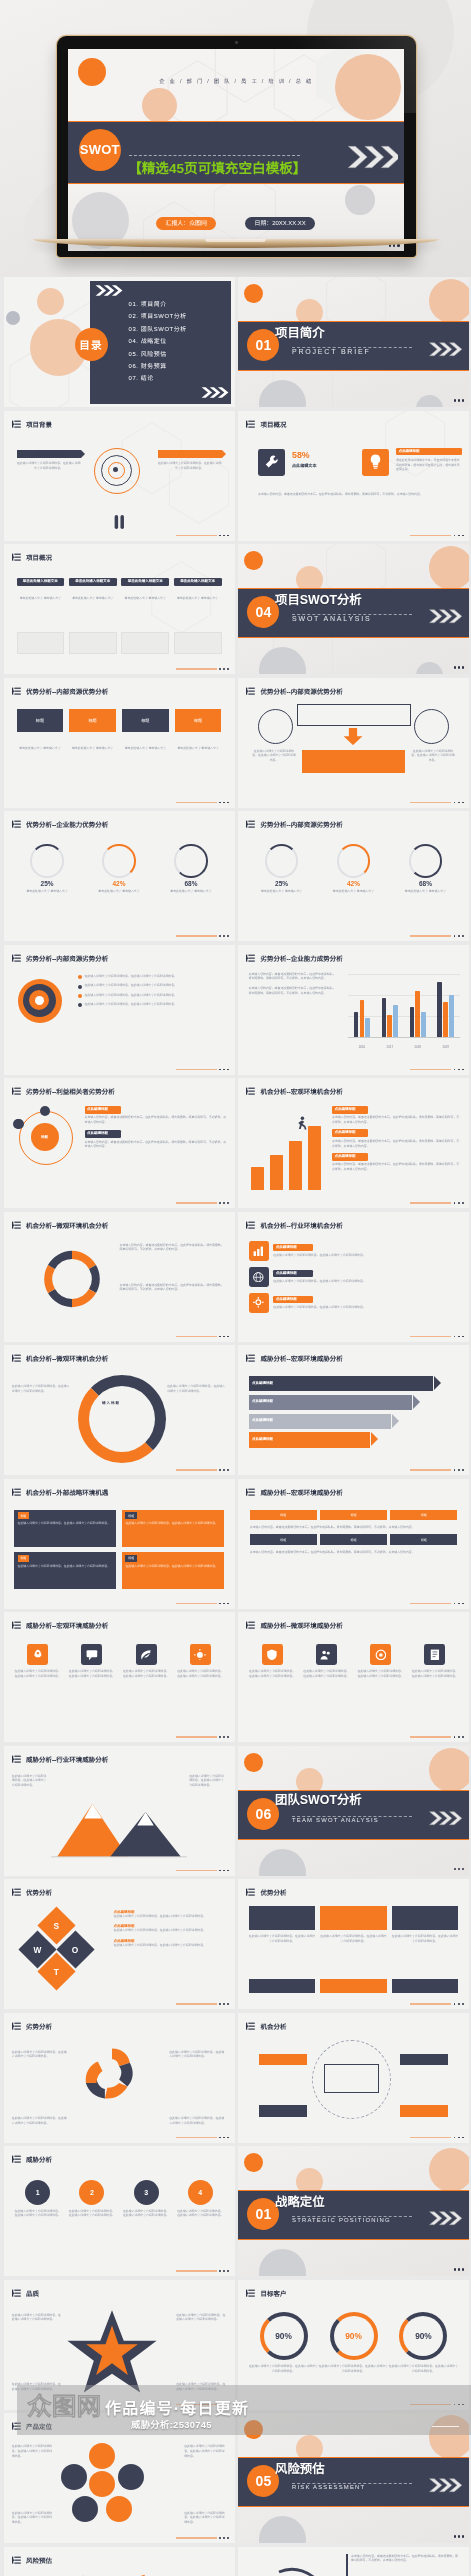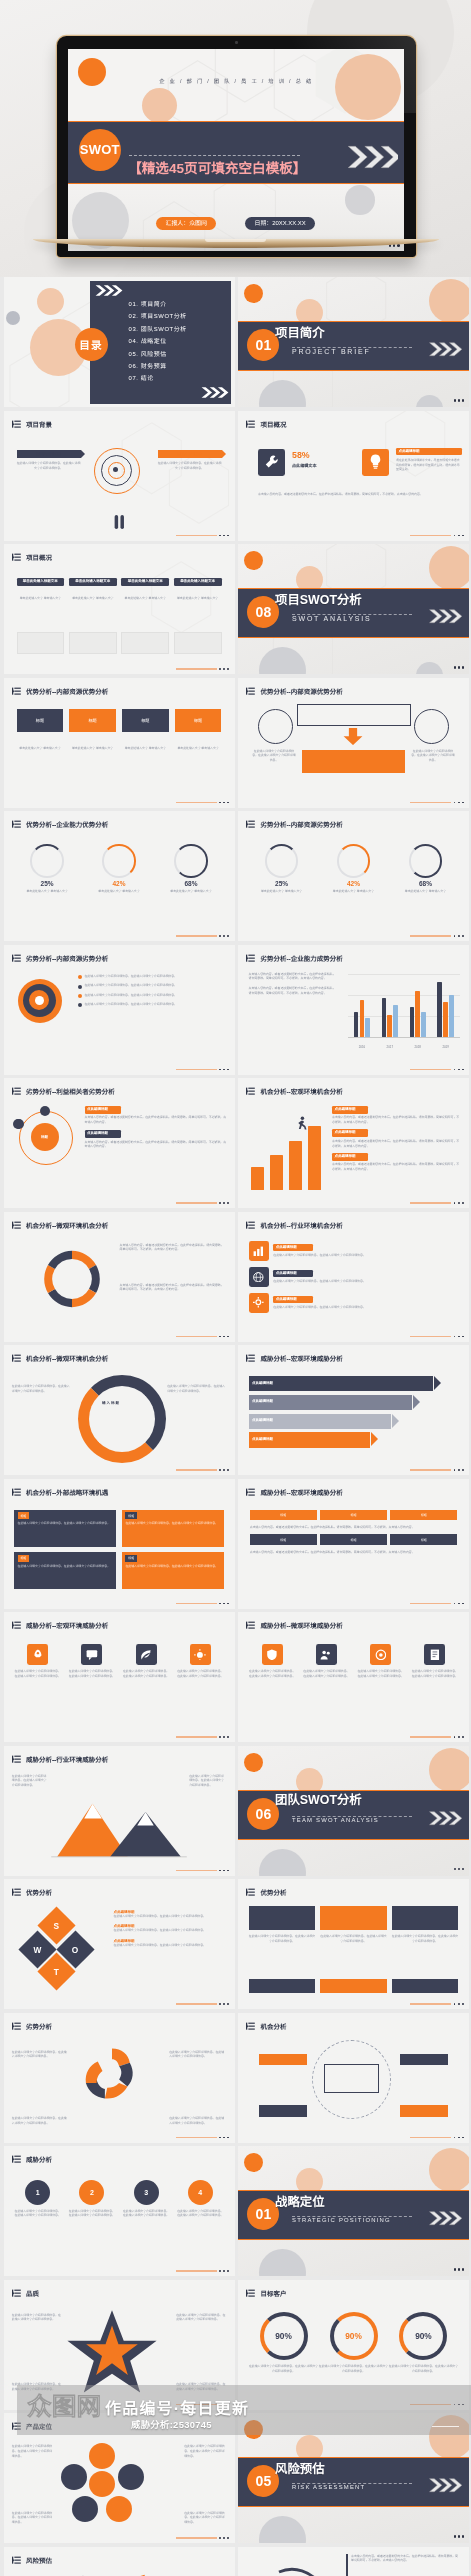--- a/index.html
+++ b/index.html
@@ -85,21 +85,21 @@
   .cover-ttl{
     position:absolute;left:60px;top:4.7px;right:4.7px;
     font-size:22px;font-weight:bold;color:#fff;letter-spacing:0px;white-space:nowrap;
     text-shadow:0 0.6px 0 rgba(0,0,0,.25);
   }
   .cover-dash{
     position:absolute;left:61px;top:33px;width:171px;border-top:0.6px dashed rgba(255,255,255,.55);
   }
   .cover-sub{
     position:absolute;left:60px;top:35px;
-    font-size:13.6px;font-weight:bold;color:#fca5a5;white-space:nowrap;
+    font-size:13.6px;font-weight:bold;color:#84cc16;white-space:nowrap;
   }
   .chev{display:inline-block;}
   .chev svg{display:block;}
   .cover-chev{position:absolute;right:5.9px;top:22.4px;}
   .cover-bottom{
     position:relative;height:68px;background:linear-gradient(180deg,#f3f2f1,#ebeae8);overflow:hidden;
   }
   .pill{
     position:absolute;top:33px;height:13px;line-height:13px;border-radius:6.5px;
     font-size:5.9px;padding:0 9.4px;white-space:nowrap;
@@ -497,21 +497,21 @@
                 <polygon points="200,-20 250,10 250,70 200,100 150,70 150,10"></polygon>
                 <polygon points="110,130 160,160 160,220 110,250 60,220 60,160"></polygon>
               </g>
           </svg>
           <div class="blob" style="left:5.9px;top:7px;width:19px;height:19px;background:#f47920;"></div>
           <div class="blob" style="left:58px;top:22.4px;width:27px;height:27px;background:#f2c8ab;"></div>
           <div class="blob" style="right:-3.5px;top:2.4px;width:44px;height:44px;background:#f0c3a4;"></div>
           <div class="blob" style="left:21px;bottom:-20px;width:47px;height:47px;background:#cfd0d4;"></div>
           <div class="blob" style="right:26px;bottom:-15.3px;width:27px;height:27px;background:#cfd0d4;"></div>
           <div class="div-band"></div>
-          <div class="div-num">08</div>
+          <div class="div-num">04</div>
           <div class="div-cn" style="right:88px;">项目SWOT分析</div>
           <div class="div-dash"></div>
           <div class="div-en">SWOT ANALYSIS</div>
           <div class="div-chev chev">
             <svg width="34" height="16.5" viewBox="0 0 58 28">
                 <g fill="#e9e9ea" stroke="#9a9aa0" stroke-width="1">
               <polygon points="1,3 9,3 22,14 9,25 1,25 14,14"></polygon>
                   <polygon points="18,3 26,3 39,14 26,25 18,25 31,14"></polygon>
                   <polygon points="35,3 43,3 56,14 43,25 35,25 48,14"></polygon>
             </g>

